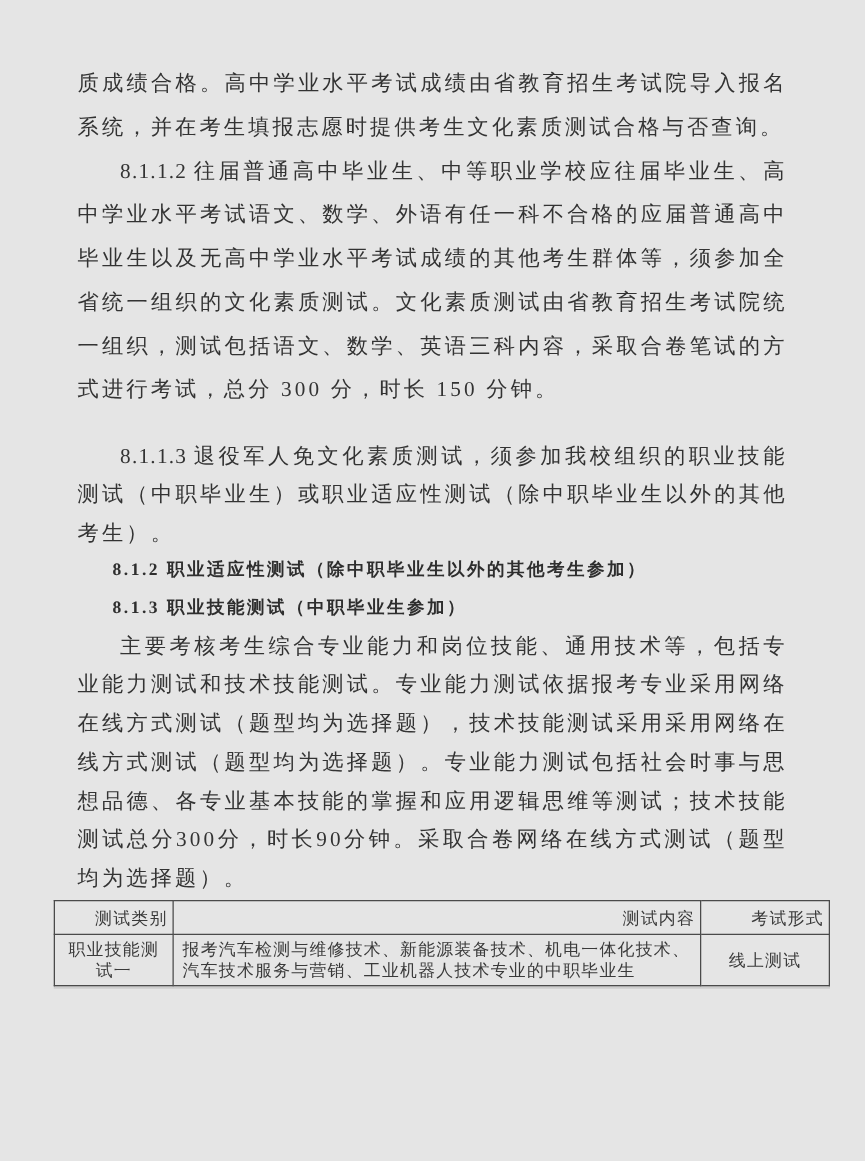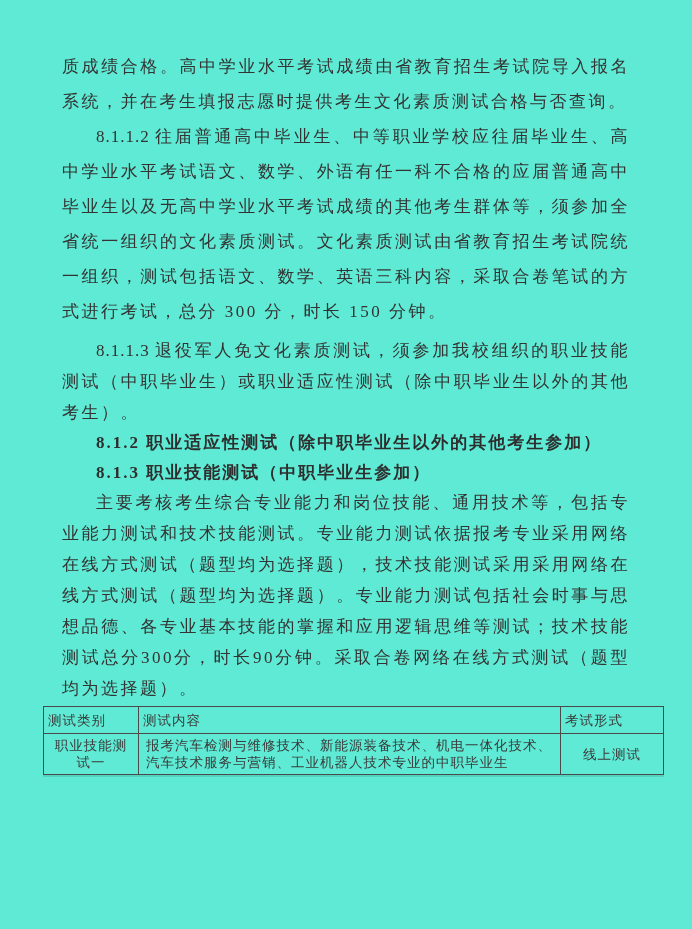--- a/index.html
+++ b/index.html
@@ -2,43 +2,43 @@
 <html><head>
 <meta charset="utf-8">
 <style>
   * { margin: 0; padding: 0; box-sizing: border-box; }
   html, body { background: #888; }
   .page {
     position: relative;
     width: 692px;
     height: 929px;
     margin: 0 auto;
-    background: #5eead4;
+    background: #e5e5e5;
     font-family: "Liberation Serif", "DejaVu Serif", serif;
     color: #333333;
     overflow: hidden;
   }
   .content {
     position: absolute;
     top: 49px;
     left: 62px;
     width: 568px;
   }
   .para {
     font-size: 17px;
     line-height: 35px;
     letter-spacing: 2.5px;
     text-align: justify;
     color: #333333;
   }
   .indent { text-indent: 2em; }
   .num-prefix { font-weight: normal; margin-right: 5px; letter-spacing: 1px; }
-  .p3 { line-height: 31px; margin-top: 6px; }
+  .p3 { line-height: 31px; margin-top: 20px; }
   .heading {
-    font-size: 17px;
+    font-size: 14px;
     font-weight: bold;
     line-height: 30px;
     letter-spacing: 2px;
     text-indent: 2em;
     color: #2e2e2e;
   }
   .p4 { line-height: 34px; }
   .h813 { line-height: 29px; }
   .p5 { line-height: 31px; }
   .p6 { line-height: 31px; }
@@ -54,21 +54,21 @@
   }
   .doc-table th, .doc-table td {
     border: 1px solid #4a4a4a;
     line-height: 17px;
     padding: 3px 4px;
     letter-spacing: 1px;
   }
   .doc-table th {
     font-weight: normal;
     height: 27px;
-    text-align: left;
+    text-align: right;
   }
   .col-category { width: 95px; }
   .col-target { width: 422px; }
   .col-form { width: 103px; }
   .cell-center { text-align: center; vertical-align: middle; }
   .cell-left { text-align: left; vertical-align: middle; padding-left: 7px !important; }
   .row-1 td { height: 37px; }
 </style>
 </head>
 <body>

